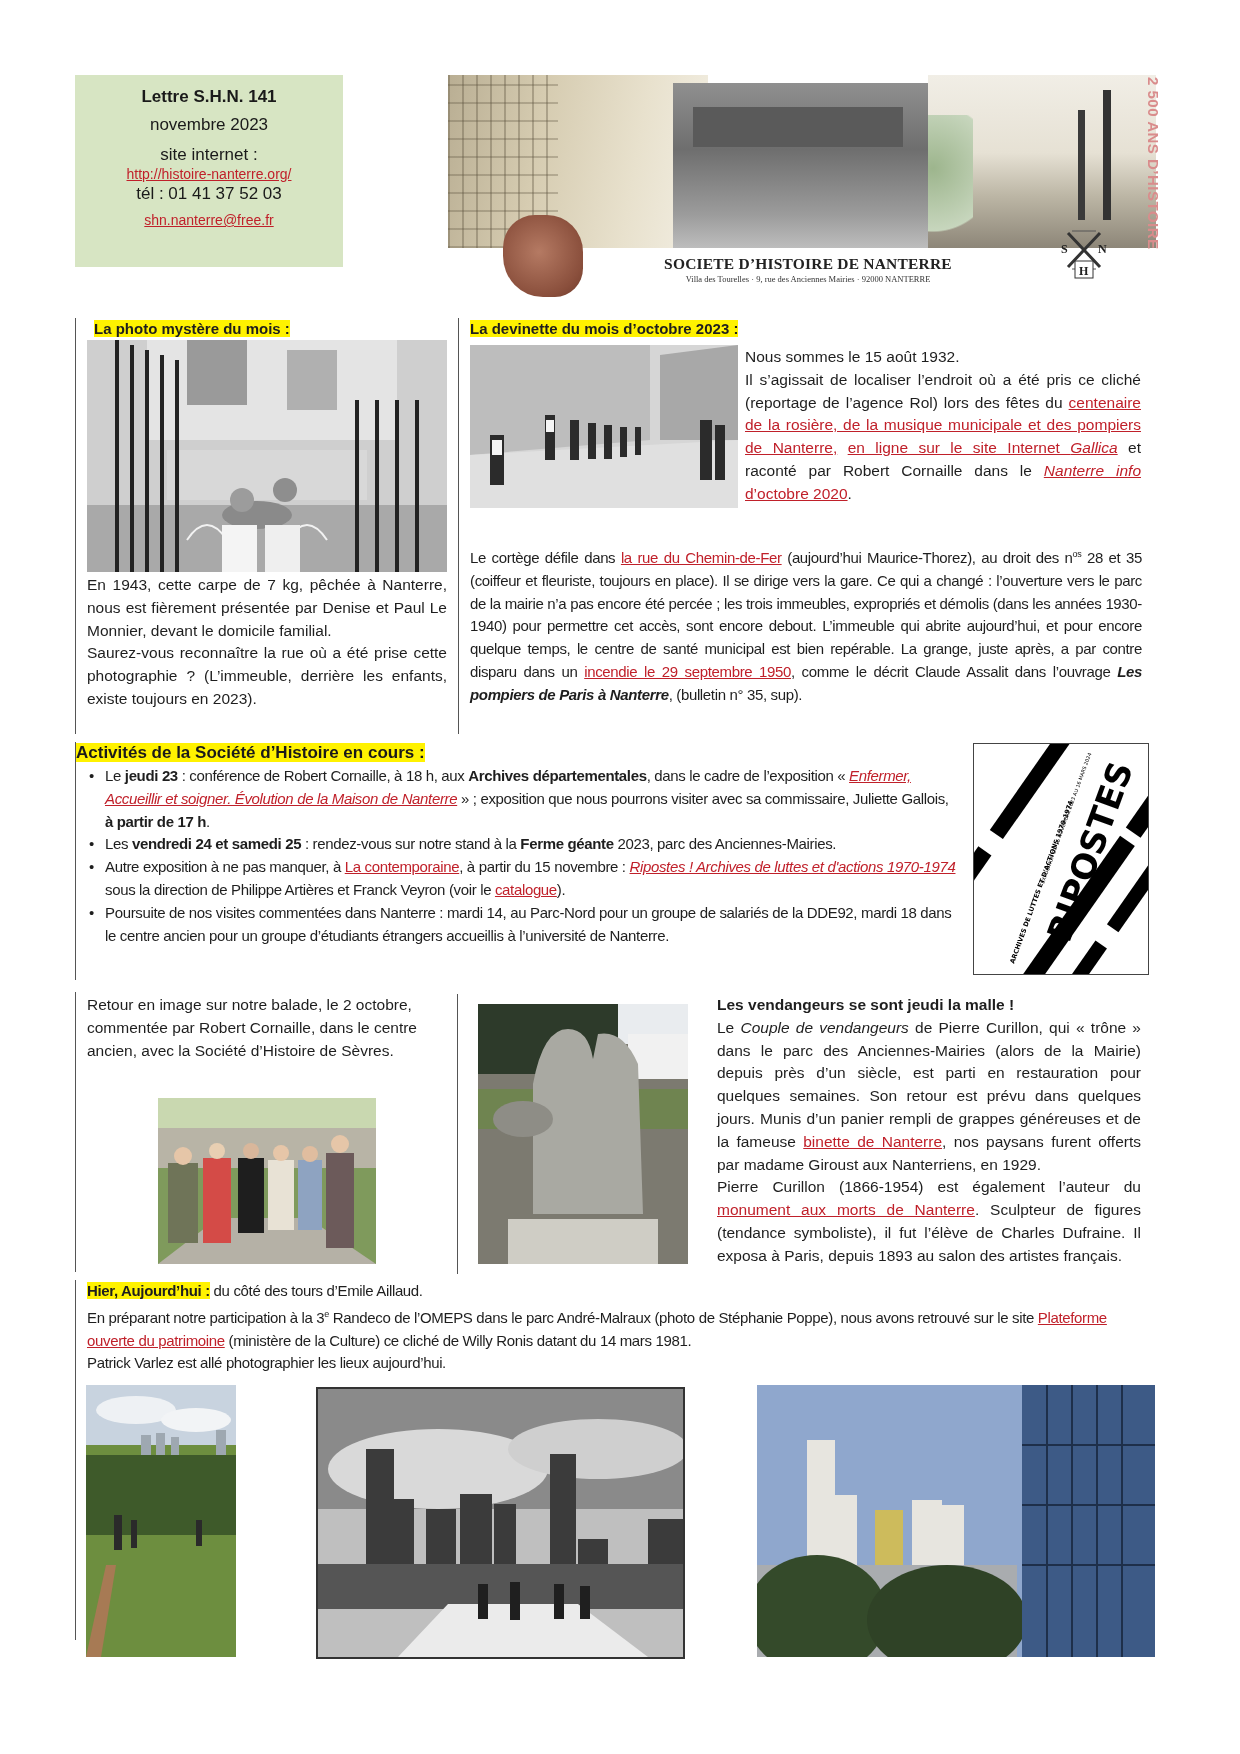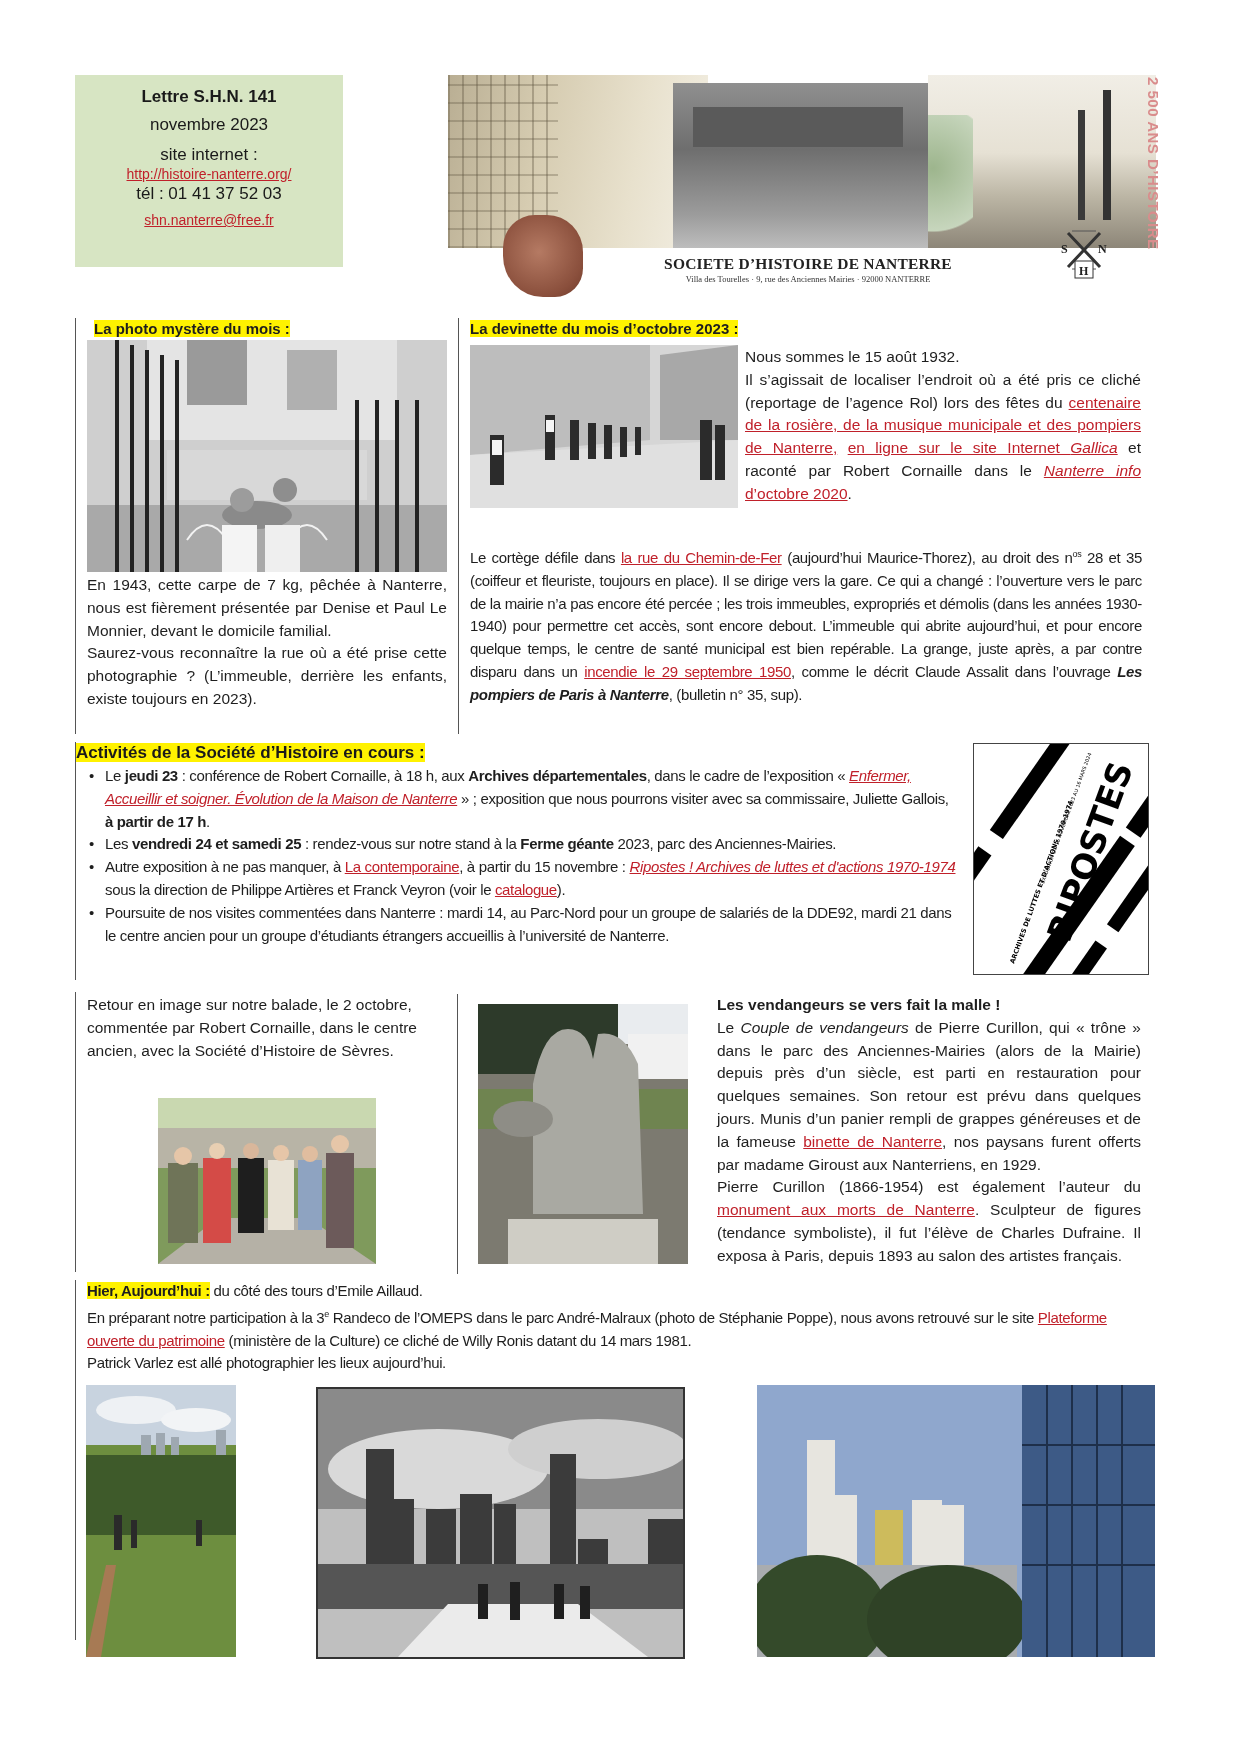--- a/index.html
+++ b/index.html
@@ -174,21 +174,21 @@
     <li style="position:relative;">
       <span style="position:absolute; left:-16px;">•</span>
       <span>Les </span><b>vendredi 24 et samedi 25</b><span> : rendez-vous sur notre stand à la </span><b>Ferme géante</b><span> 2023, parc des Anciennes-Mairies.</span>
     </li>
     <li style="position:relative;">
       <span style="position:absolute; left:-16px;">•</span>
       <span>Autre exposition à ne pas manquer, à </span><a>La contemporaine</a><span>, à partir du 15 novembre : </span><a><i>Ripostes ! Archives de luttes et d'actions 1970-1974</i></a><span> sous la direction de Philippe Artières et Franck Veyron (voir le </span><a>catalogue</a><span>).</span>
     </li>
     <li style="position:relative;">
       <span style="position:absolute; left:-16px;">•</span>
-      <span>Poursuite de nos visites commentées dans Nanterre : mardi 14, au Parc-Nord pour un groupe de salariés de la DDE92, mardi 21 dans le centre ancien pour un groupe d’étudiants étrangers accueillis à l’université de Nanterre.</span>
+      <span>Poursuite de nos visites commentées dans Nanterre : mardi 14, au Parc-Nord pour un groupe de salariés de la DDE92, mardi 18 dans le centre ancien pour un groupe d’étudiants étrangers accueillis à l’université de Nanterre.</span>
     </li>
   </ul>
 </div>
 <div class="photo" style="left:973px; top:743px; width:174px; height:230px; border:1px solid #444; background:#fff;">
   <svg width="174" height="230" viewBox="0 0 174 230">
     <rect width="174" height="230" fill="#fff"></rect>
     <g fill="#000" transform="rotate(-55 87 115)">
       <rect x="-40" y="40" width="90" height="16"></rect>
       <rect x="70" y="40" width="140" height="16"></rect>
       <rect x="-60" y="150" width="200" height="18"></rect>
@@ -235,21 +235,21 @@
     <rect width="140" height="70" fill="#2d3a2a"></rect>
     <rect x="140" y="0" width="70" height="40" fill="#e9ecef"></rect>
     <rect x="150" y="30" width="60" height="45" fill="#f1f1f1"></rect>
     <rect x="0" y="85" width="210" height="40" fill="#6f8450"></rect>
     <path d="M55 80 q10 -55 35 -55 q20 0 25 30 l5 -25 q25 -5 40 30 l5 150 h-110 z" fill="#a9a9a2"></path>
     <ellipse cx="45" cy="115" rx="30" ry="18" fill="#8e8d86"></ellipse>
     <rect x="30" y="215" width="150" height="45" fill="#cfcdc5"></rect>
   </svg>
 </div>
 <div class="abs txt just" style="left:717px; top:994px; width:424px;">
-  <div style="font-weight:bold;">Les vendangeurs se vers fait la malle !</div>
+  <div style="font-weight:bold;">Les vendangeurs se sont jeudi la malle !</div>
   <div><span>Le </span><i>Couple de vendangeurs</i><span> de Pierre Curillon, qui « trône » dans le parc des Anciennes-Mairies (alors de la Mairie) depuis près d’un siècle, est parti en restauration pour quelques semaines. Son retour est prévu dans quelques jours. Munis d’un panier rempli de grappes généreuses et de la fameuse </span><a>binette de Nanterre</a><span>, nos paysans furent offerts par madame Giroust aux Nanterriens, en 1929.</span></div>
   <div><span>Pierre Curillon (1866-1954) est également l’auteur du </span><a>monument aux morts de Nanterre</a><span>. Sculpteur de figures (tendance symboliste), il fut l’élève de Charles Dufraine. Il exposa à Paris, depuis 1893 au salon des artistes français.</span></div>
 </div>
 
 <div class="vline" style="left:75px; top:1280px; height:360px;"></div>
 <div class="abs narrow" style="left:87px; top:1280px; width:1070px;">
   <div><span class="hl">Hier, Aujourd’hui :</span><span> du côté des tours d’Emile Aillaud.</span></div>
   <div><span>En préparant notre participation à la 3</span><sup style="font-size:9px;">e</sup><span> Randeco de l’OMEPS dans le parc André-Malraux (photo de Stéphanie Poppe), nous avons retrouvé sur le site </span><a>Plateforme ouverte du patrimoine</a><span> (ministère de la Culture) ce cliché de Willy Ronis datant du 14 mars 1981.</span></div>
   <div>Patrick Varlez est allé photographier les lieux aujourd’hui.</div>
 </div>

